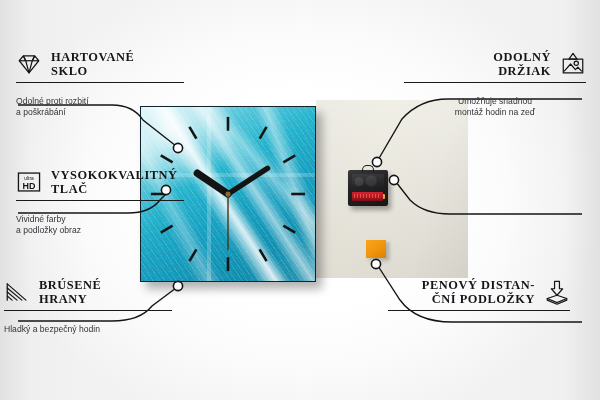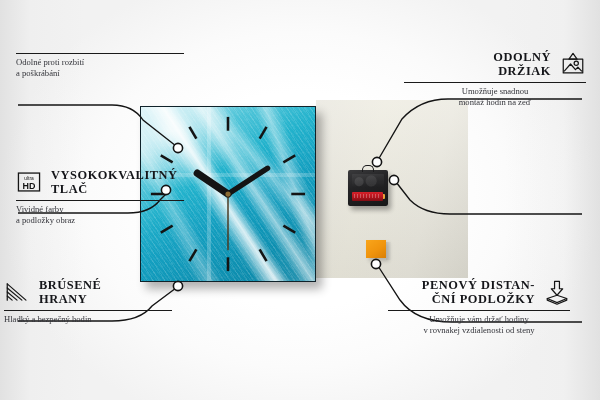--- a/index.html
+++ b/index.html
@@ -40,25 +40,25 @@
     font-size:12.4px;
     line-height:14.4px;
     letter-spacing:.55px;
     color:#15161a;
     text-transform:uppercase;
     white-space:pre-line;
   }
   .feat.right .ttl { text-align:right; }
   .rule { height:1px; background:#1a1a1a; margin-top:3px; }
   .desc {
-    font-family:Liberation Serif, serif;
+    font-family:Liberation Sans, sans-serif;
     font-size:8.6px;
     line-height:11px;
     color:#33343a;
-    margin-top:3px;
+    margin-top:13px;
     white-space:pre-line;
   }
   .feat.right .desc { text-align:center; }
   .ico { flex:0 0 auto; width:26px; height:26px; display:block; }
 
   
   #f-glass   { left:16px;  top:50px;  width:168px; }
   #f-print   { left:16px;  top:168px; width:168px; }
   #f-edge    { left:4px;  top:278px; width:168px; }
   #f-holder  { right:14px; top:50px;  width:182px; }
@@ -235,20 +235,32 @@
 
       <path d="M582,214 L450,214 Q424,214 410,200 L396,182"></path>
       <circle cx="394" cy="180" r="4.6" fill="#ffffff" stroke="#141414" stroke-width="1.6"></circle>
 
       <path d="M582,322 L452,322 Q416,322 400,300 L378,266"></path>
       <circle cx="376" cy="264" r="4.6" fill="#ffffff" stroke="#141414" stroke-width="1.6"></circle>
     </g>
   </svg>
 
   <div class="feat left" id="f-glass">
+    <div class="row">
+      <svg class="ico" viewBox="0 0 32 32">
+        <g fill="none" stroke="#151515" stroke-width="1.5" stroke-linejoin="round">
+          <path d="M4,12 L16,27 L28,12 L23,6 L9,6 Z"></path>
+          <path d="M4,12 L28,12"></path>
+          <path d="M9,6 L12,12 L16,27 L20,12 L23,6"></path>
+          <path d="M12,12 L9,6 M20,12 L23,6"></path>
+        </g>
+      </svg>
+      <div class="ttl">Hartované
+sklo</div>
+    </div>
     <div class="rule"></div>
     <div class="desc">Odolné proti rozbití
 a poškrábání</div>
   </div>
 
   <div class="feat left" id="f-print">
     <div class="row">
       <svg class="ico" viewBox="0 0 32 32">
         <rect x="3" y="5" width="26" height="22" fill="none" stroke="#151515" stroke-width="1.6"></rect>
         <text x="16" y="14" font-family="Liberation Sans, sans-serif" font-size="6" fill="#151515" text-anchor="middle">ultra</text>
@@ -305,17 +317,15 @@
 ční podložky</div>
       <svg class="ico" viewBox="0 0 32 32">
         <g fill="none" stroke="#151515" stroke-width="1.5" stroke-linejoin="round">
           <path d="M13,3 L19,3 L19,12 L23,12 L16,20 L9,12 L13,12 Z"></path>
           <path d="M16,20 L4,24 L16,29 L28,24 Z"></path>
           <path d="M4,24 L4,26 L16,31 L28,26 L28,24"></path>
         </g>
       </svg>
     </div>
     <div class="rule"></div>
-    <div class="desc">Umožňuje vám držať hodiny
-v rovnakej vzdialenosti od steny</div>
   </div>
 
 </div>
 
 </body></html>

